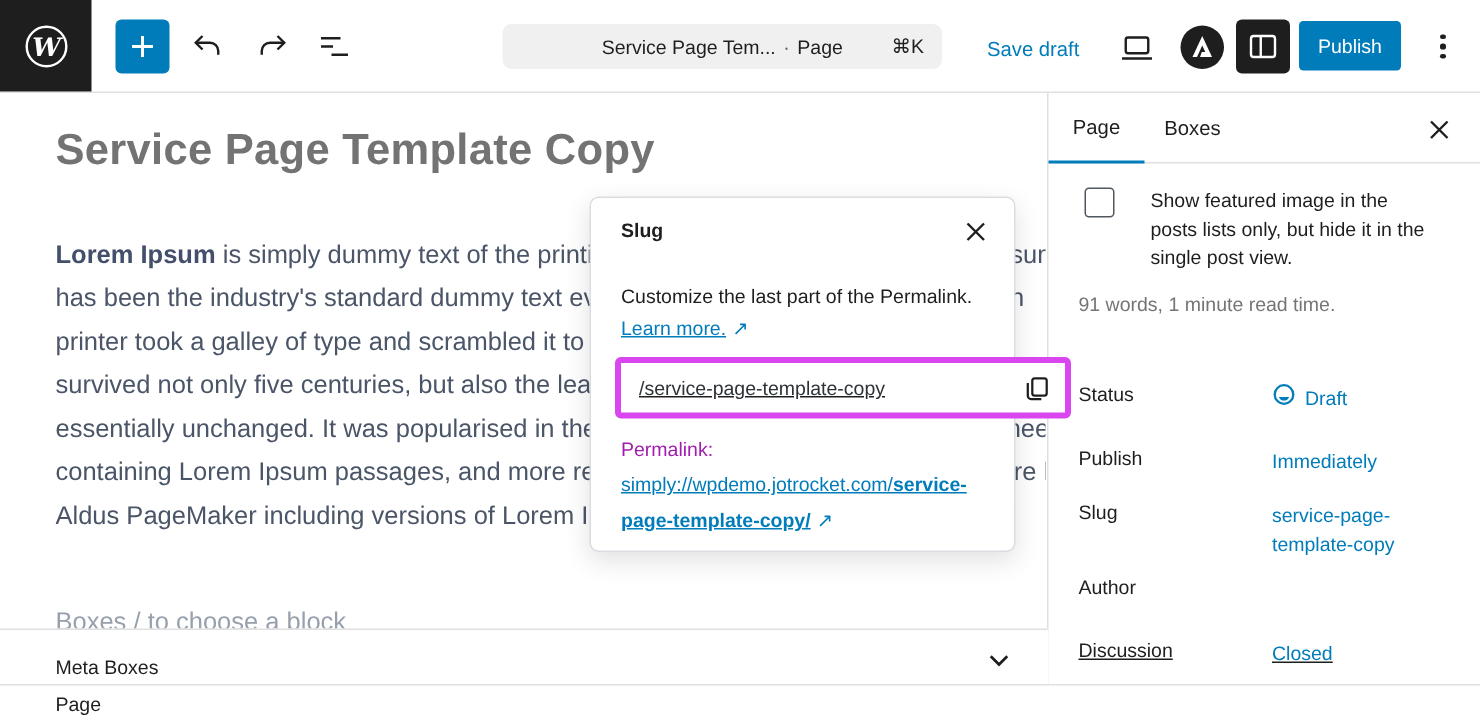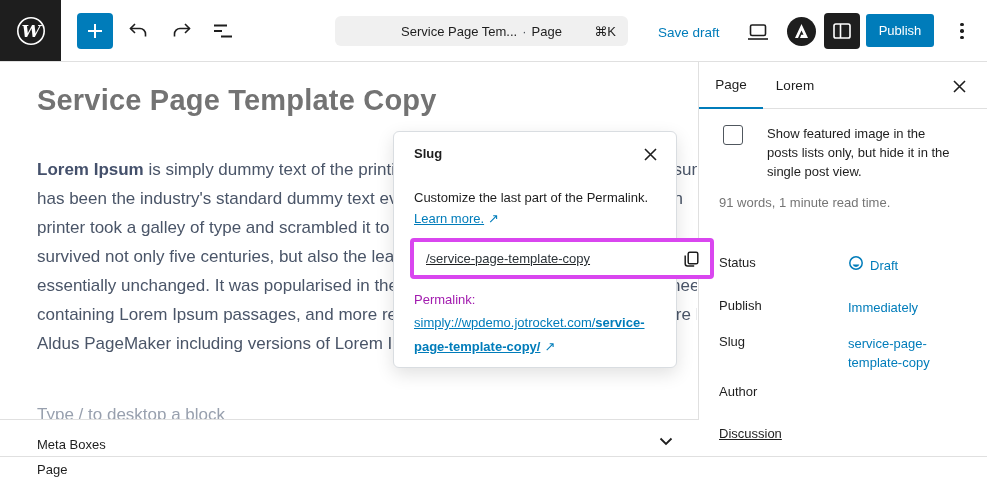--- a/index.html
+++ b/index.html
@@ -110,21 +110,21 @@
     <h1 class="post-title">Service Page Template Copy</h1>
     <div class="post-body">
       <div class="line"><span class="b">Lorem Ipsum</span><span> is simply dummy text of the printing and typesetting industry. Lorem Ipsum</span></div>
       <div class="line">has been the industry's standard dummy text ever since the 1500s, when an unknown</div>
       <div class="line">printer took a galley of type and scrambled it to make a type specimen book. It has</div>
       <div class="line">survived not only five centuries, but also the leap into electronic typesetting, remaining</div>
       <div class="line">essentially unchanged. It was popularised in the 1960s with the release of Letraset sheets</div>
       <div class="line">containing Lorem Ipsum passages, and more recently with desktop publishing software like</div>
       <div class="line">Aldus PageMaker including versions of Lorem Ipsum.</div>
     </div>
-    <div class="block-placeholder">Type / to desktop a block</div>
+    <div class="block-placeholder">Boxes / to choose a block</div>
   </div>
 
   <div class="metabox-bar">
     <span class="label">Meta Boxes</span>
     <span class="chev">
       <svg width="14" height="9" viewBox="0 0 14 9">
           <path d="M1.5 1.5 7 7l5.5-5.5" fill="none" stroke="#1e1e1e" stroke-width="1.8"></path>
         </svg>
     </span>
   </div>
@@ -155,21 +155,21 @@
     </div>
     <div class="perma-label">Permalink:</div>
     <div class="perma-link">
       <a><span>simply://wpdemo.jotrocket.com/</span><span class="b">service-page-template-copy/</span></a><span class="arr">↗</span>
     </div>
   </div>
 
   <div class="sidebar">
     <div class="tabs">
       <button class="tab active">Page</button>
-      <button class="tab">Lorem</button>
+      <button class="tab">Boxes</button>
     </div>
     <button class="close" aria-label="close settings">
       <svg width="13" height="13" viewBox="0 0 13 13">
           <path d="M1 1l11 11M12 1 1 12" stroke="#1e1e1e" stroke-width="1.6"></path>
         </svg>
     </button>
     <div class="feat-row">
       <span class="checkbox"></span>
       <span class="feat-label">Show featured image in the posts lists only, but hide it in the single post view.</span>
     </div>
@@ -193,20 +193,21 @@
     </div>
     <div class="meta-row row-slug">
       <span class="lbl">Slug</span>
       <span class="val">service-page-template-copy</span>
     </div>
     <div class="meta-row row-author">
       <span class="lbl">Author</span>
     </div>
     <div class="meta-row row-discussion">
       <span class="lbl">Discussion</span>
+      <span class="val">Closed</span>
     </div>
   </div>
 
   <div class="topbar">
     <div class="wp-logo-btn">
       <svg width="34" height="34" viewBox="0 0 34 34">
         <circle cx="17" cy="17" r="13.2" fill="none" stroke="#fff" stroke-width="1.6"></circle>
         <text class="wp-w" x="17" y="23" text-anchor="middle" font-size="17" font-weight="bold" fill="#fff" font-style="italic">W</text>
       </svg>
     </div>

